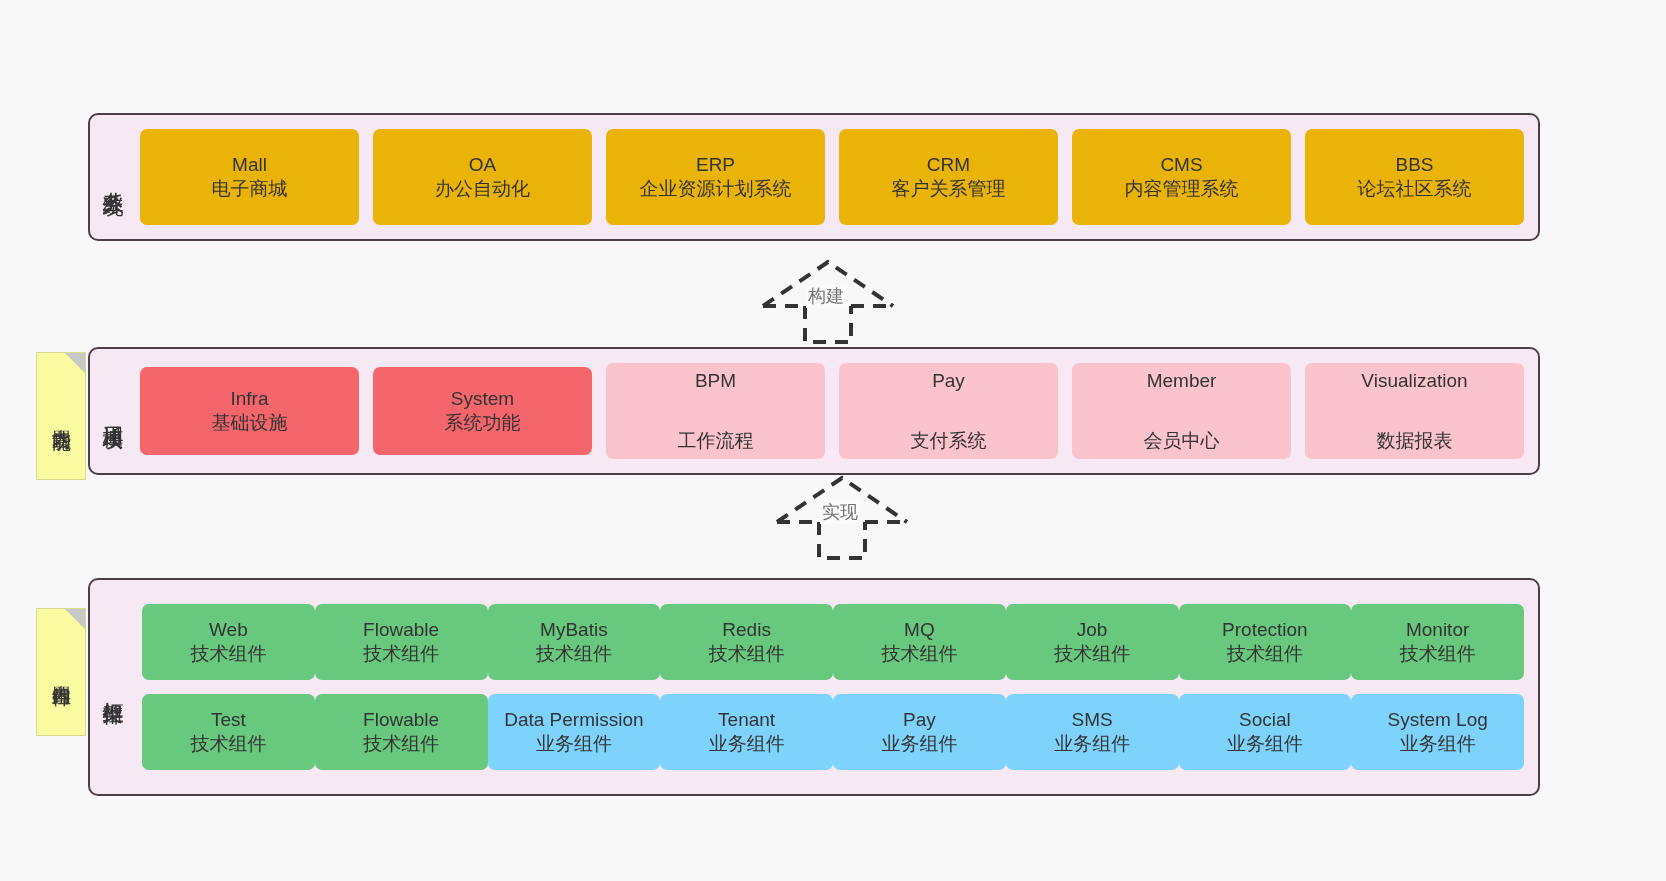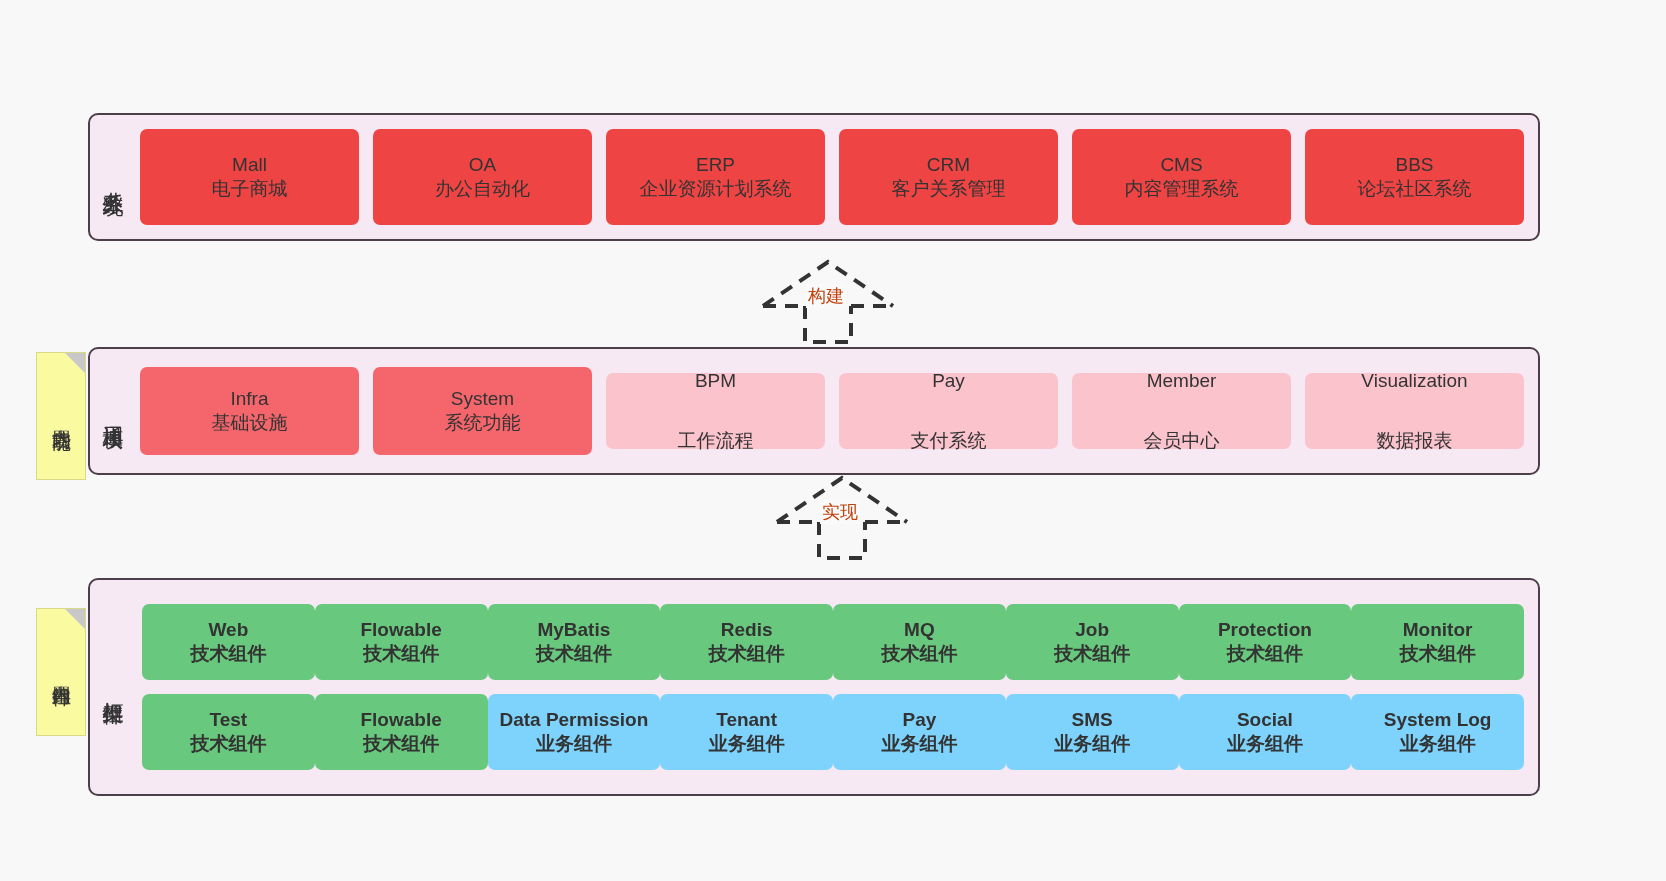--- a/index.html
+++ b/index.html
@@ -48,44 +48,43 @@
     flex-direction: column;
     justify-content: center;
     gap: 14px;
     padding: 14px 14px 14px 6px;
   }
   .row {
     display: flex;
     width: 100%;
     gap: 0;
     justify-content: center;
-    font-weight: bold;
   }
 
   
   .card {
     flex: 1 1 0;
     border-radius: 7px;
     display: flex;
     flex-direction: column;
     align-items: center;
     justify-content: center;
     text-align: center;
     font-size: 19px;
     line-height: 1.28;
     color: #333333;
     padding: 4px 6px;
   }
   .card .cname { white-space: nowrap; }
   .card .csub  { white-space: nowrap; }
   .card.wrap .cname { white-space: normal; }
 
-  .c-blue       { background: #ef4444; height: 96px; }
+  .c-blue       { background: #eab308; height: 96px; }
   .c-red        { background: #f4666c; height: 88px; }
-  .c-pink       { background: #fbc4cd; height: 76px; gap: 35px; }
+  .c-pink       { background: #fbc4cd; height: 96px; gap: 35px; }
   .c-green      { background: #68c87d; height: 76px; }
   .c-lightgreen { background: #7dd3fc; height: 76px; }
 
   
   .sticky {
     position: absolute;
     width: 50px;
     background: #fafaa0;
     border: 1px solid #d9d98a;
     display: flex;
@@ -106,21 +105,21 @@
     border-top: 20px solid #c8c8c8;
     border-left: 20px solid transparent;
   }
 
   
   .connector { position: absolute; }
   .connector svg { display: block; overflow: visible; }
   .conn-label {
     position: absolute;
     font-size: 18px;
-    color: #c2410c;
+    color: #737373;
     white-space: nowrap;
     background: #fafafa;
     padding: 0 2px;
     text-align: center;
   }
 </style>
 </head>
 <body>
 
 <div class="layer" id="layer-business" style="left:88px; top:113px; width:1452px; height:128px;">

